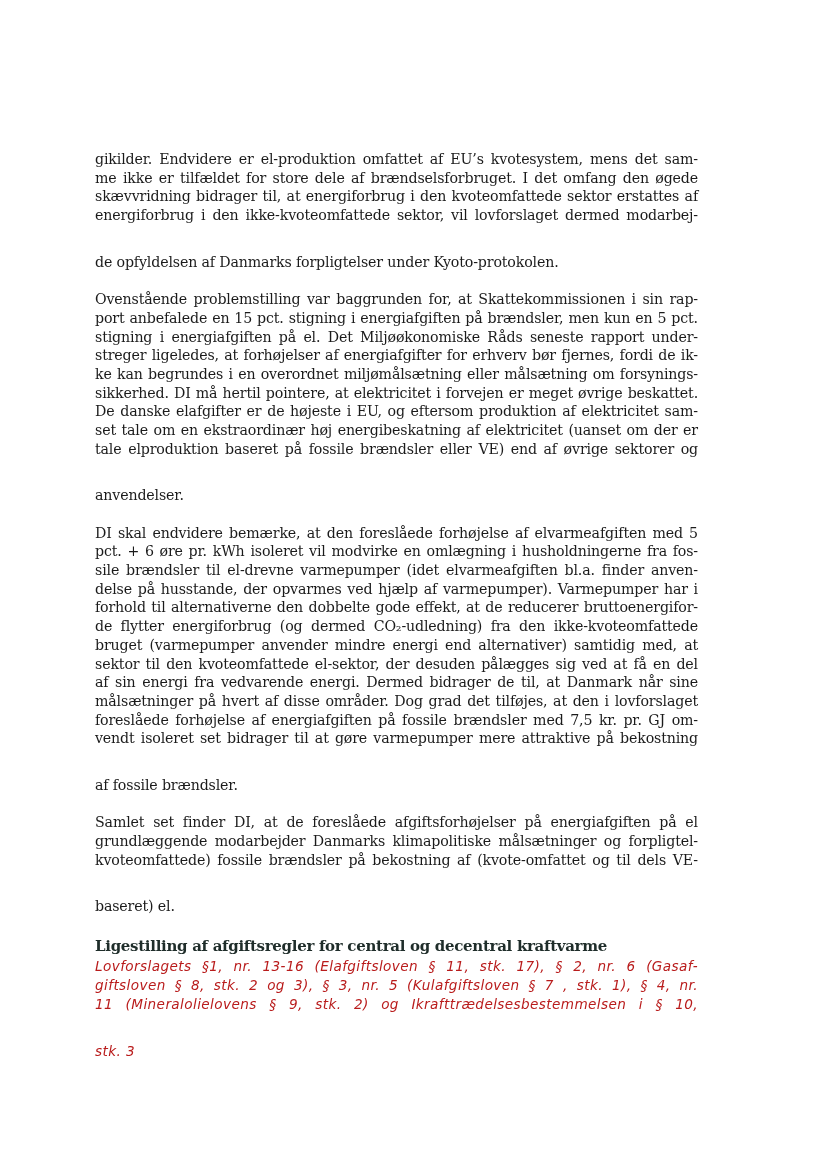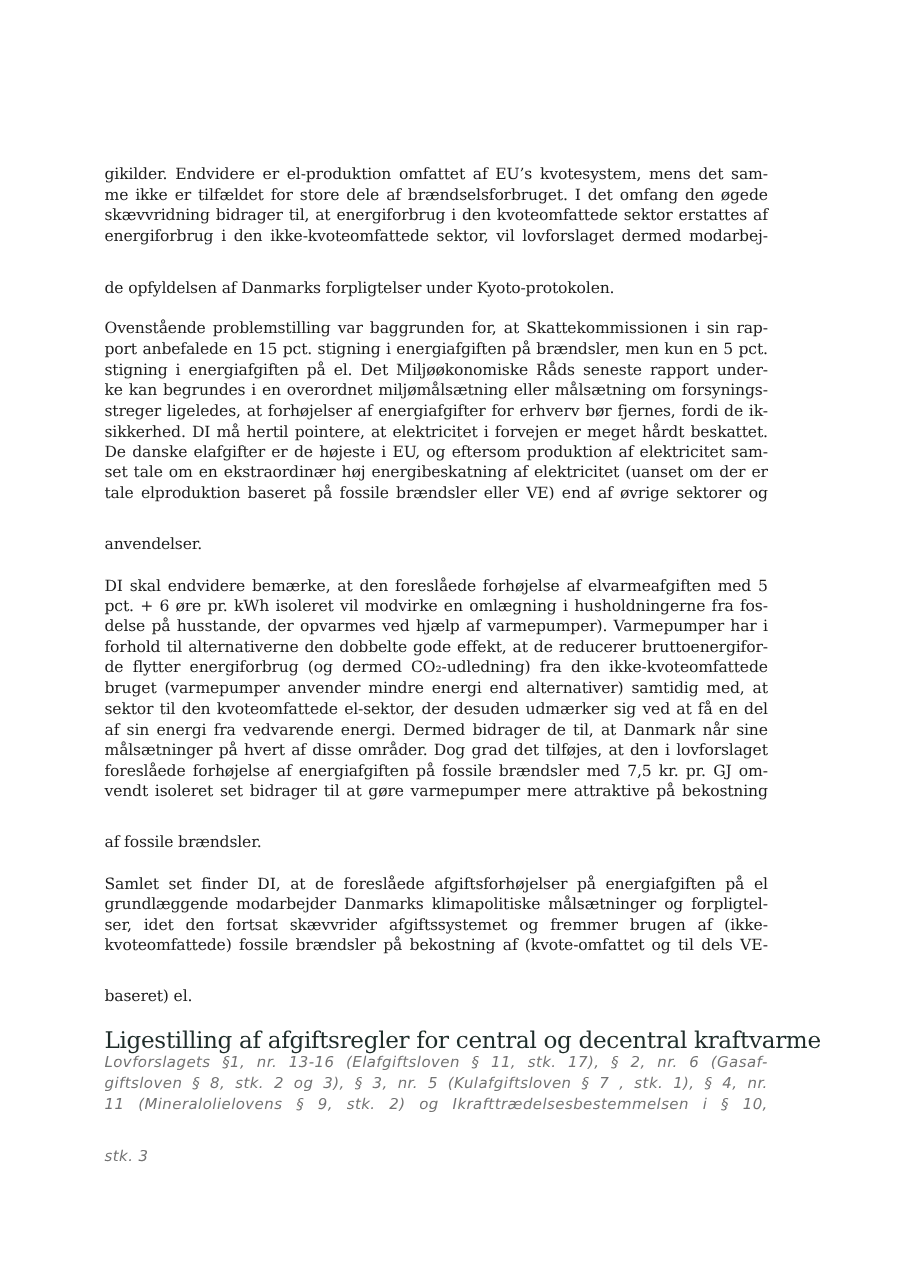--- a/index.html
+++ b/index.html
@@ -35,34 +35,34 @@
     height: 18.7px;
     overflow: visible;
   }
   .line.last {
     text-align-last: left;
     margin-top: 28px;
   }
   .heading {
     margin: 16px 0 0 0;
     font-family: "DejaVu Serif", "Liberation Serif", serif;
-    font-weight: normal;
-    font-size: 21px;
+    font-weight: bold;
+    font-size: 15px;
     line-height: 22px;
     color: #1f2d2a;
     letter-spacing: -0.3px;
     white-space: nowrap;
   }
   .subtitle {
     margin: 0;
     font-family: "DejaVu Sans", "Liberation Sans", sans-serif;
     font-style: italic;
     font-size: 13.6px;
     line-height: 19px;
-    color: #737373;
+    color: #b91c1c;
     letter-spacing: 0.4px;
   }
   .subtitle .line {
     height: 19px;
   }
 </style>
 </head>
 <body>
 
 <div class="page">
@@ -72,48 +72,48 @@
     <span class="line">me ikke er tilfældet for store dele af brændselsforbruget. I det omfang den øgede</span>
     <span class="line">skævvridning bidrager til, at energiforbrug i den kvoteomfattede sektor erstattes af</span>
     <span class="line">energiforbrug i den ikke-kvoteomfattede sektor, vil lovforslaget dermed modarbej-</span>
     <span class="line last">de opfyldelsen af Danmarks forpligtelser under Kyoto-protokolen.</span>
   </div>
 
   <div class="para">
     <span class="line">Ovenstående problemstilling var baggrunden for, at Skattekommissionen i sin rap-</span>
     <span class="line">port anbefalede en 15 pct. stigning i energiafgiften på brændsler, men kun en 5 pct.</span>
     <span class="line">stigning i energiafgiften på el. Det Miljøøkonomiske Råds seneste rapport under-</span>
+    <span class="line">streger ligeledes, at forhøjelser af energiafgifter for erhverv bør fjernes, fordi de ik-</span>
     <span class="line">ke kan begrundes i en overordnet miljømålsætning eller målsætning om forsynings-</span>
-    <span class="line">streger ligeledes, at forhøjelser af energiafgifter for erhverv bør fjernes, fordi de ik-</span>
-    <span class="line">sikkerhed. DI må hertil pointere, at elektricitet i forvejen er meget hårdt beskattet.</span>
+    <span class="line">sikkerhed. DI må hertil pointere, at elektricitet i forvejen er meget øvrige beskattet.</span>
     <span class="line">De danske elafgifter er de højeste i EU, og eftersom produktion af elektricitet sam-</span>
     <span class="line">set tale om en ekstraordinær høj energibeskatning af elektricitet (uanset om der er</span>
     <span class="line">tale elproduktion baseret på fossile brændsler eller VE) end af øvrige sektorer og</span>
     <span class="line last">anvendelser.</span>
   </div>
 
   <div class="para">
     <span class="line">DI skal endvidere bemærke, at den foreslåede forhøjelse af elvarmeafgiften med 5</span>
     <span class="line">pct. + 6 øre pr. kWh isoleret vil modvirke en omlægning i husholdningerne fra fos-</span>
+    <span class="line">sile brændsler til el-drevne varmepumper (idet elvarmeafgiften bl.a. finder anven-</span>
     <span class="line">delse på husstande, der opvarmes ved hjælp af varmepumper). Varmepumper har i</span>
     <span class="line">forhold til alternativerne den dobbelte gode effekt, at de reducerer bruttoenergifor-</span>
     <span class="line">de flytter energiforbrug (og dermed CO₂-udledning) fra den ikke-kvoteomfattede</span>
     <span class="line">bruget (varmepumper anvender mindre energi end alternativer) samtidig med, at</span>
-    <span class="line">sektor til den kvoteomfattede el-sektor, der desuden udmærker sig ved at få en del</span>
+    <span class="line">sektor til den kvoteomfattede el-sektor, der desuden pålægges sig ved at få en del</span>
     <span class="line">af sin energi fra vedvarende energi. Dermed bidrager de til, at Danmark når sine</span>
     <span class="line">målsætninger på hvert af disse områder. Dog grad det tilføjes, at den i lovforslaget</span>
     <span class="line">foreslåede forhøjelse af energiafgiften på fossile brændsler med 7,5 kr. pr. GJ om-</span>
     <span class="line">vendt isoleret set bidrager til at gøre varmepumper mere attraktive på bekostning</span>
     <span class="line last">af fossile brændsler.</span>
   </div>
 
   <div class="para">
     <span class="line">Samlet set finder DI, at de foreslåede afgiftsforhøjelser på energiafgiften på el</span>
     <span class="line">grundlæggende modarbejder Danmarks klimapolitiske målsætninger og forpligtel-</span>
-    <span class="line">ser, idet den fortsat skævvrider afgiftssystemet og fremmer brugen af (ikke-</span>
     <span class="line">kvoteomfattede) fossile brændsler på bekostning af (kvote-omfattet og til dels VE-</span>
     <span class="line last">baseret) el.</span>
   </div>
 
 
   <h2 class="heading">Ligestilling af afgiftsregler for central og decentral kraftvarme</h2>
 
   <div class="subtitle">
     <span class="line">Lovforslagets §1, nr. 13-16 (Elafgiftsloven § 11, stk. 17), § 2, nr. 6 (Gasaf-</span>
     <span class="line">giftsloven § 8, stk. 2 og 3),  § 3, nr. 5  (Kulafgiftsloven § 7 , stk. 1), § 4, nr.</span>

